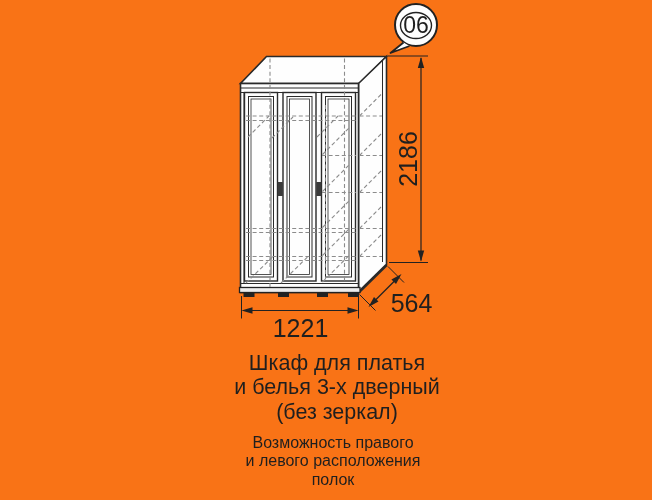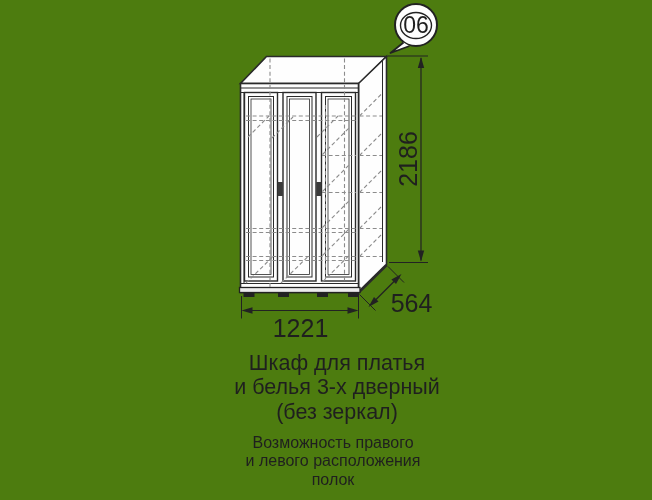--- a/index.html
+++ b/index.html
@@ -5,21 +5,21 @@
   html,body{margin:0;padding:0;}
   body{
     width:652px;height:500px;
     font-family:"Liberation Sans", sans-serif;
     background:#fdfdfd;
     overflow:hidden;
   }
   .sheet{
     position:relative;
     width:652px;height:500px;
-    background:#4d7c0f;
+    background:#f97316;
   }
   svg{position:absolute;left:0;top:0;}
   text{fill:#1f1f1f;}
   .solid{stroke:#2a2a2a;fill:none;}
   .face{stroke:#2a2a2a;fill:#fefefe;}
   .hidden-line{stroke:#8c8c8c;fill:none;stroke-width:1.1;stroke-dasharray:4 2.6;}
   .dim{stroke:#222;fill:none;stroke-width:1.2;}
   .ext{stroke:#222;fill:none;stroke-width:1;}
   .arrow{fill:#222;stroke:none;}
   .dim-text{font-size:25px;}

